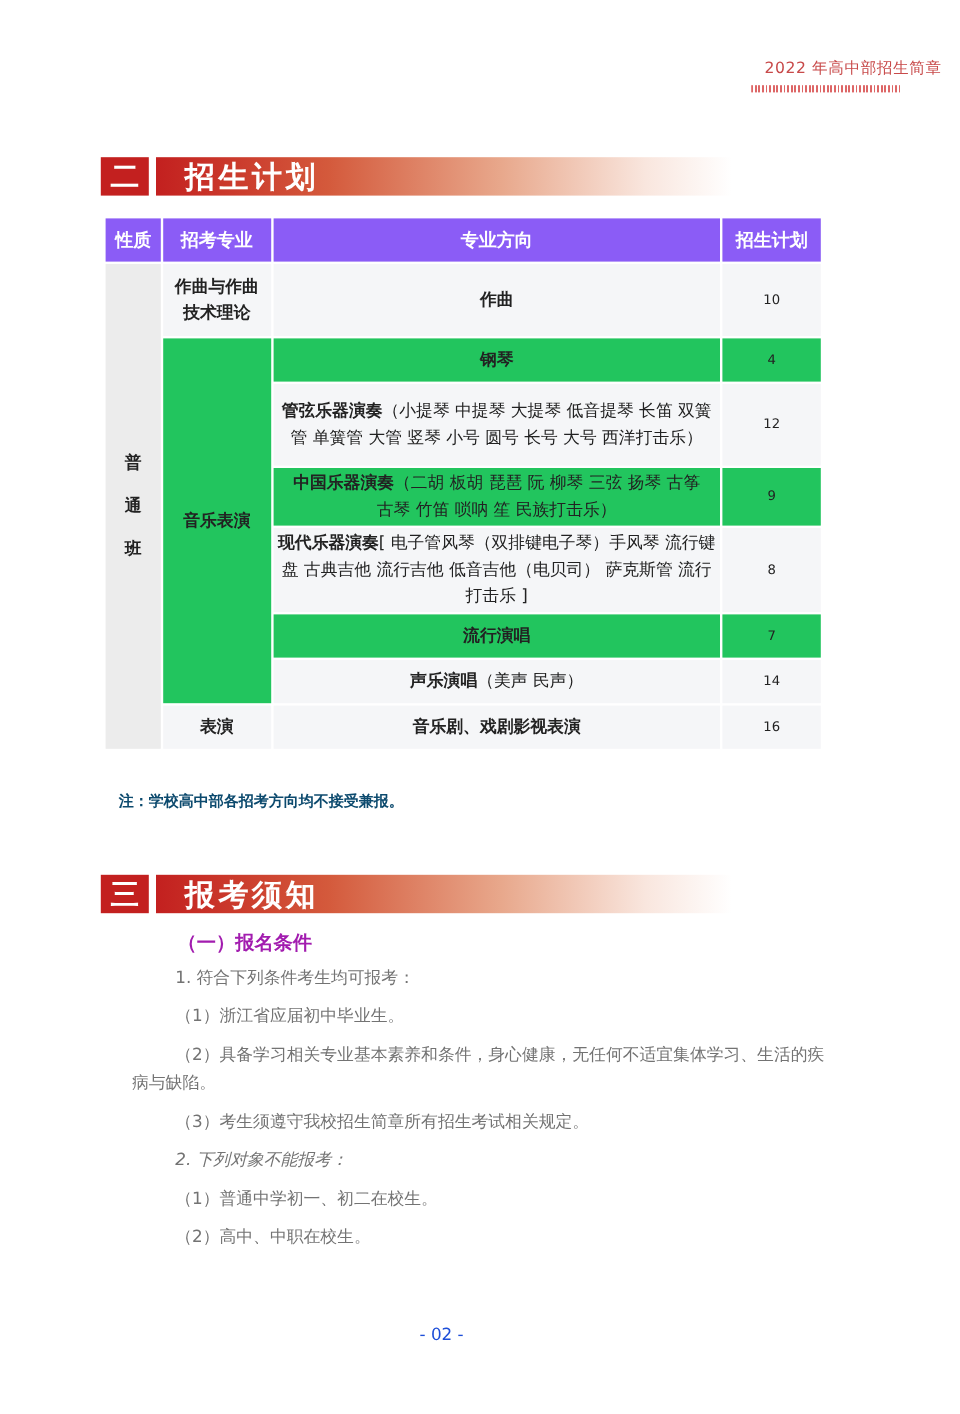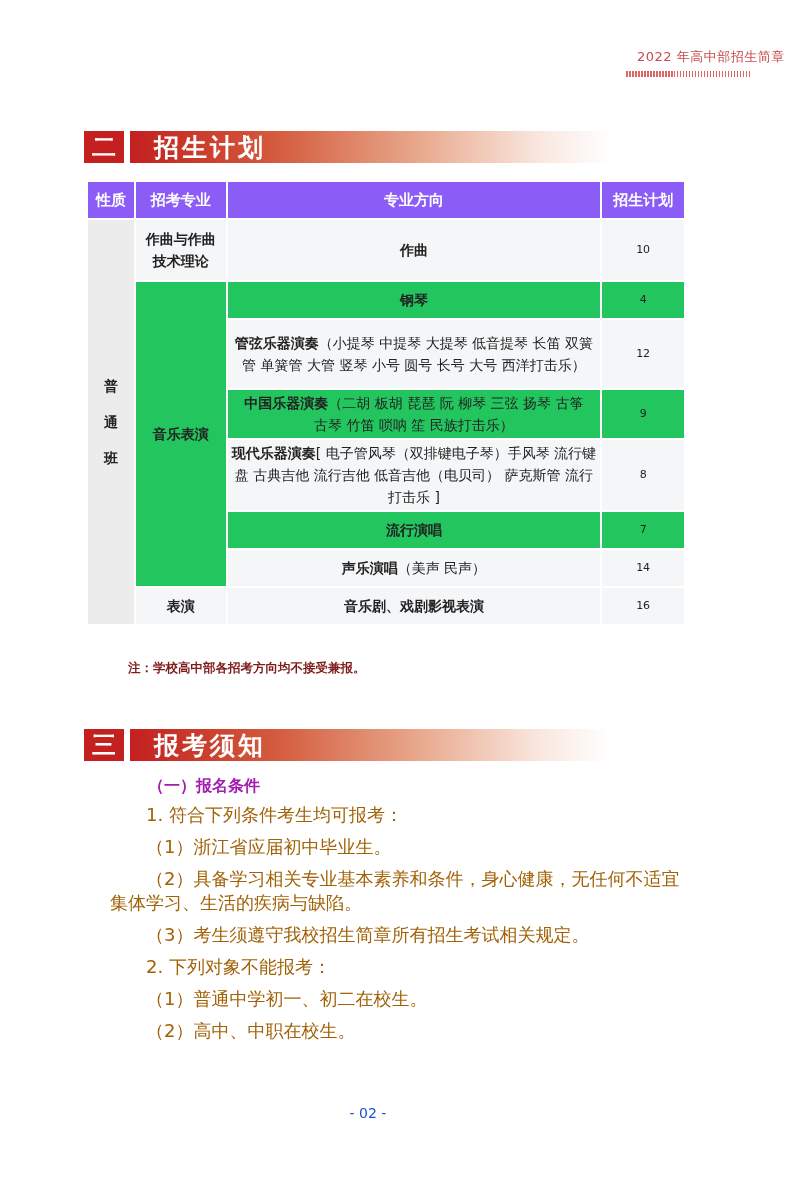--- a/index.html
+++ b/index.html
@@ -18,24 +18,24 @@
   table.plan { position:absolute; top:180px; left:86px; width:600px; border-collapse:separate; border-spacing:2px 2px; font-size:14px; }
   table.plan th { background:#8b5cf6; color:#fff; font-weight:bold; font-size:15px; height:36px; text-align:center; }
   table.plan td { text-align:center; color:#222; line-height:22px; }
   .bg-light { background:#f5f6f8; }
   .bg-grey { background:#22c55e; }
   .col-nature { background:#ececec; width:46px; font-weight:bold; }
   .vert { display:inline-block; line-height:36px; }
   .bold { font-weight:bold; }
   .num { font-size:11px; color:#333; }
 
-  .note { position:absolute; top:660px; left:128px; font-size:12.5px; color:#7f1d1d; }
+  .note { position:absolute; top:660px; left:99px; font-size:12.5px; color:#0c4a6e; }
 
   .subhead { position:absolute; top:776px; left:148px; font-size:16px; font-weight:bold; color:#a21caf; }
-  .para { position:absolute; left:110px; width:580px; font-size:18px; color:#a16207; line-height:24px; }
+  .para { position:absolute; left:110px; width:580px; font-size:14px; color:#737373; line-height:24px; }
   .indent { text-indent:36px; }
 
   .page-num { position:absolute; top:1105px; left:0; width:736px; text-align:center; font-size:14px; color:#1d4ed8; }
 </style>
 </head>
 <body>
 
 <div class="header-title">2022 年高中部招生简章</div>
 <div class="header-rule"></div>
 
@@ -118,18 +118,18 @@
   <div class="section-bar">报考须知</div>
 </div>
 
 <div class="subhead">（一）报名条件</div>
 
 <div class="para" style="top:803px;">
   <div class="indent" style="margin-bottom:8px;">1. 符合下列条件考生均可报考：</div>
   <div class="indent" style="margin-bottom:8px;">（1）浙江省应届初中毕业生。</div>
   <div class="indent" style="margin-bottom:8px;">（2）具备学习相关专业基本素养和条件，身心健康，无任何不适宜集体学习、生活的疾病与缺陷。</div>
   <div class="indent" style="margin-bottom:8px;">（3）考生须遵守我校招生简章所有招生考试相关规定。</div>
-  <div class="indent" style="margin-bottom:8px;">2. 下列对象不能报考：</div>
+  <div class="indent" style="margin-bottom:8px;font-style:italic;">2. 下列对象不能报考：</div>
   <div class="indent" style="margin-bottom:8px;">（1）普通中学初一、初二在校生。</div>
   <div class="indent">（2）高中、中职在校生。</div>
 </div>
 
 <div class="page-num">- 02 -</div>
 
 </body></html>

